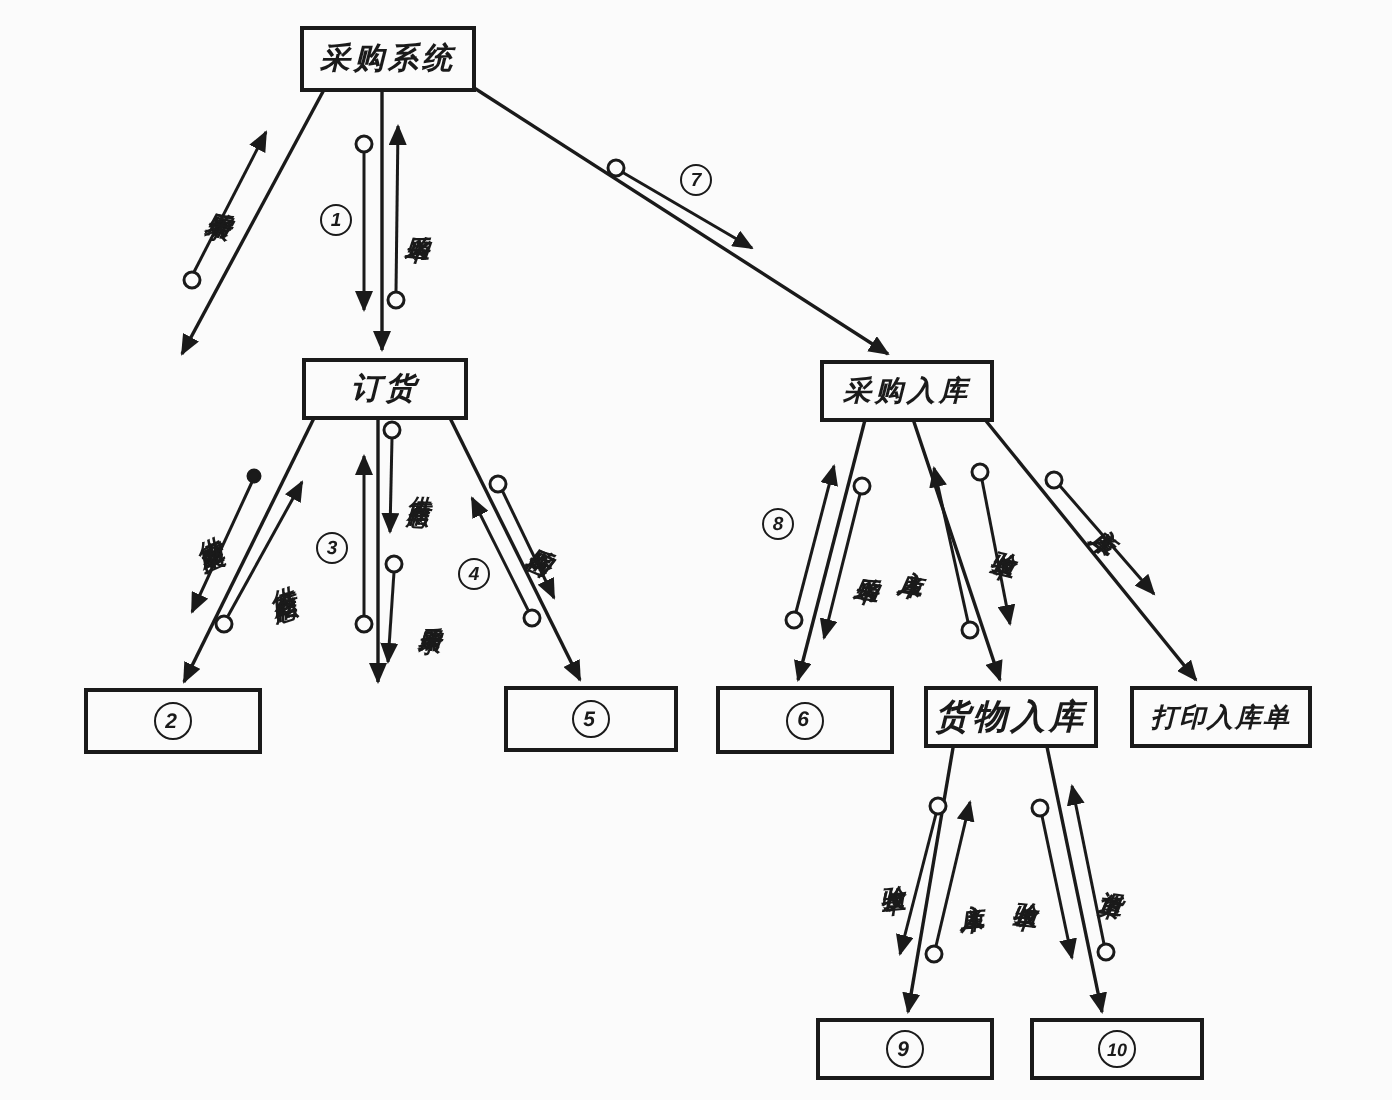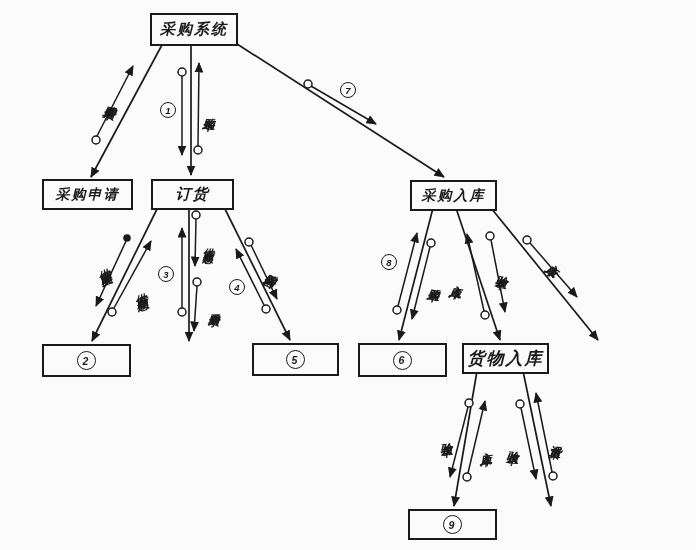--- a/index.html
+++ b/index.html
@@ -138,43 +138,46 @@
       <g>
         <circle cx="553" cy="476" r="4" fill="#fbfbfb"></circle>
           <line x1="552" y1="472" x2="536" y2="393" marker-end="url(#ah)"></line>
       </g>
     </g>
   </svg>
 
   <div class="node" style="left:150px;top:13px;width:84px;height:29px">
       <span>采购系统</span>
     </div>
-  <div class="node" style="left:42px;top:179px;width:87px;height:27px;font-size:14px">
-      <span>采购申请</span>
-    </div>
   <div class="node" style="left:151px;top:179px;width:79px;height:27px">
       <span>订货</span>
     </div>
   <div class="node" style="left:410px;top:180px;width:83px;height:27px;font-size:14px">
       <span>采购入库</span>
     </div>
   <div class="node" style="left:42px;top:344px;width:85px;height:29px">
       <span class="cnum-big">2</span>
     </div>
   <div class="node" style="left:252px;top:343px;width:83px;height:29px">
       <span class="cnum-big">5</span>
     </div>
   <div class="node" style="left:358px;top:343px;width:85px;height:30px">
       <span class="cnum-big">6</span>
     </div>
   <div class="node" style="left:462px;top:343px;width:83px;height:27px;font-size:17px">
       <span>货物入库</span>
     </div>
+  <div class="node" style="left:565px;top:343px;width:87px;height:27px;font-size:13px;letter-spacing:1px">
+      <span>打印入库单</span>
+    </div>
   <div class="node" style="left:408px;top:509px;width:85px;height:27px">
       <span class="cnum-big">9</span>
+    </div>
+  <div class="node" style="left:515px;top:509px;width:83px;height:27px">
+      <span class="cnum-big" style="font-size:9px;letter-spacing:0">10</span>
     </div>
 
   <div class="cnum ctr" style="left:168px;top:110px">
       <span>1</span>
     </div>
   <div class="cnum ctr" style="left:166px;top:274px">
       <span>3</span>
     </div>
   <div class="cnum ctr" style="left:237px;top:287px">
       <span>4</span>

